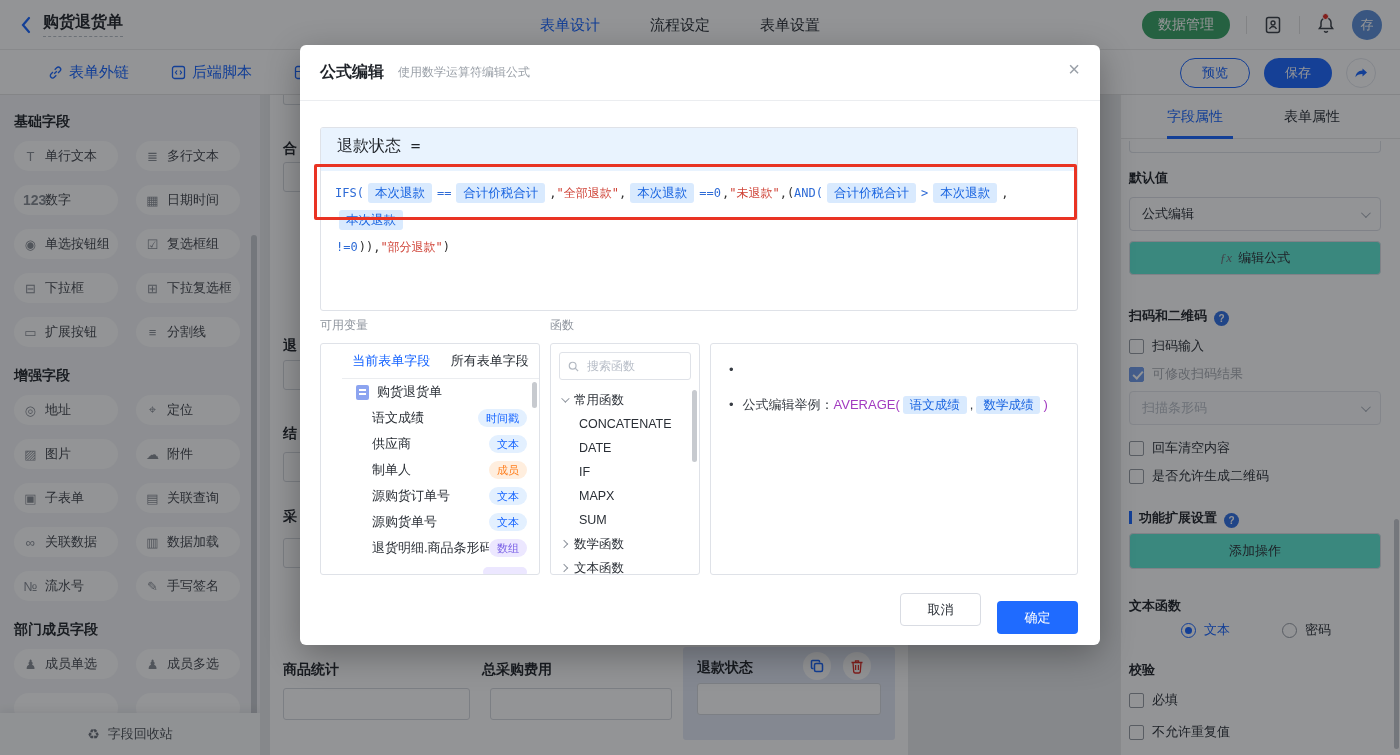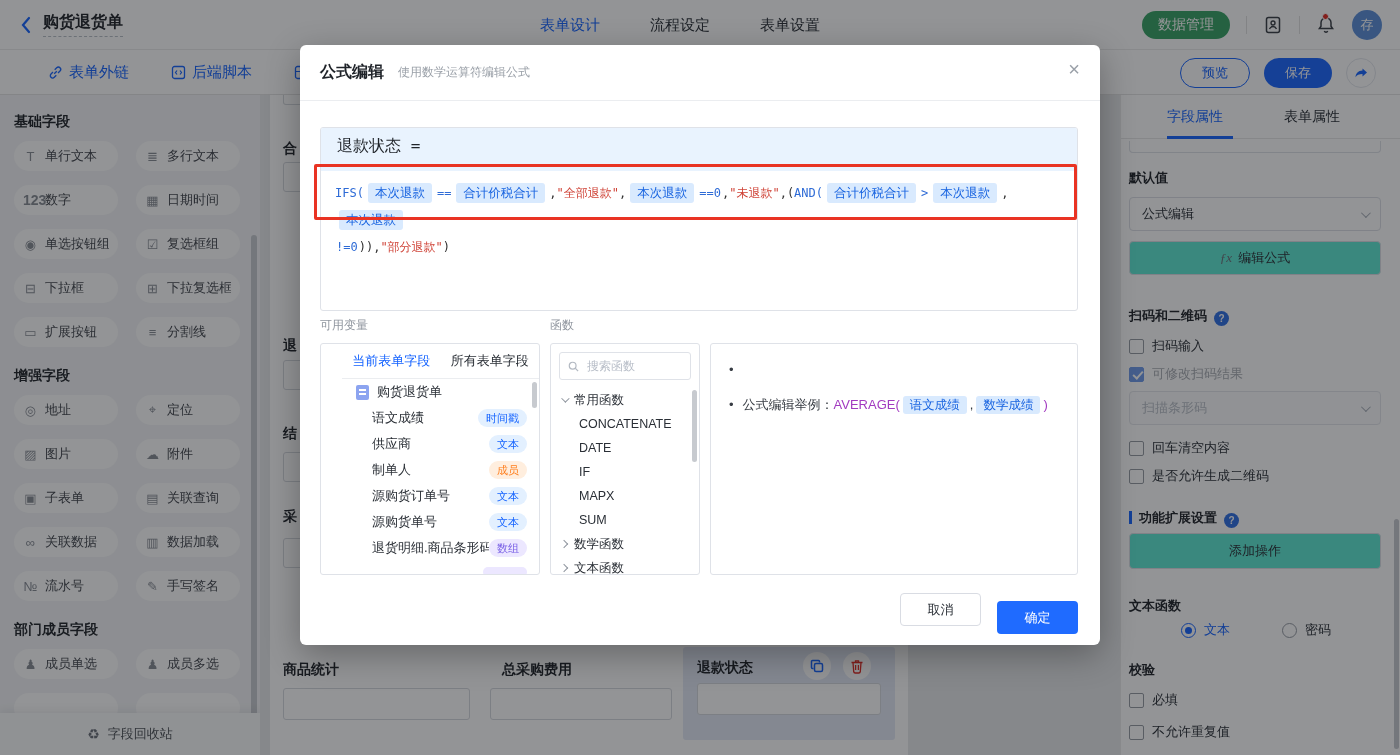--- a/index.html
+++ b/index.html
@@ -342,21 +342,21 @@
           <div class="ghost-input" style="top: 265px;"></div>
           <div class="cut-label" style="top: 330px;">结</div>
           <div class="ghost-input" style="top: 357px;"></div>
           <div class="cut-label" style="top: 413px;">采</div>
           <div class="ghost-input" style="top: 443px;"></div>
         </div>
 
       <span class="b-label" style="left:13px;top:566px;">商品统计</span>
       <span class="b-input" style="left:13px;top:593px;width:187px;"></span>
 
-      <span class="b-label" style="left:232px;top:566px;">总采购费用</span>
+      <span class="b-label" style="left:212px;top:566px;">总采购费用</span>
       <span class="b-input" style="left:220px;top:593px;width:182px;"></span>
 
       <div class="sel-block">
         <span class="b-label" style="left:14px;top:12px;">退款状态</span>
         <span class="fld-icon" style="left:120px;">
           <svg width="14" height="14" viewBox="0 0 14 14">
               <rect x="4.5" y="4.5" width="8" height="8" rx="1.5" fill="none" stroke="#1664ff" stroke-width="1.5"></rect>
               <path d="M9.5 3.5v-1a1 1 0 0 0-1-1h-6a1 1 0 0 0-1 1v6a1 1 0 0 0 1 1h1" fill="none" stroke="#1664ff" stroke-width="1.5"></path>
             </svg>
         </span>

